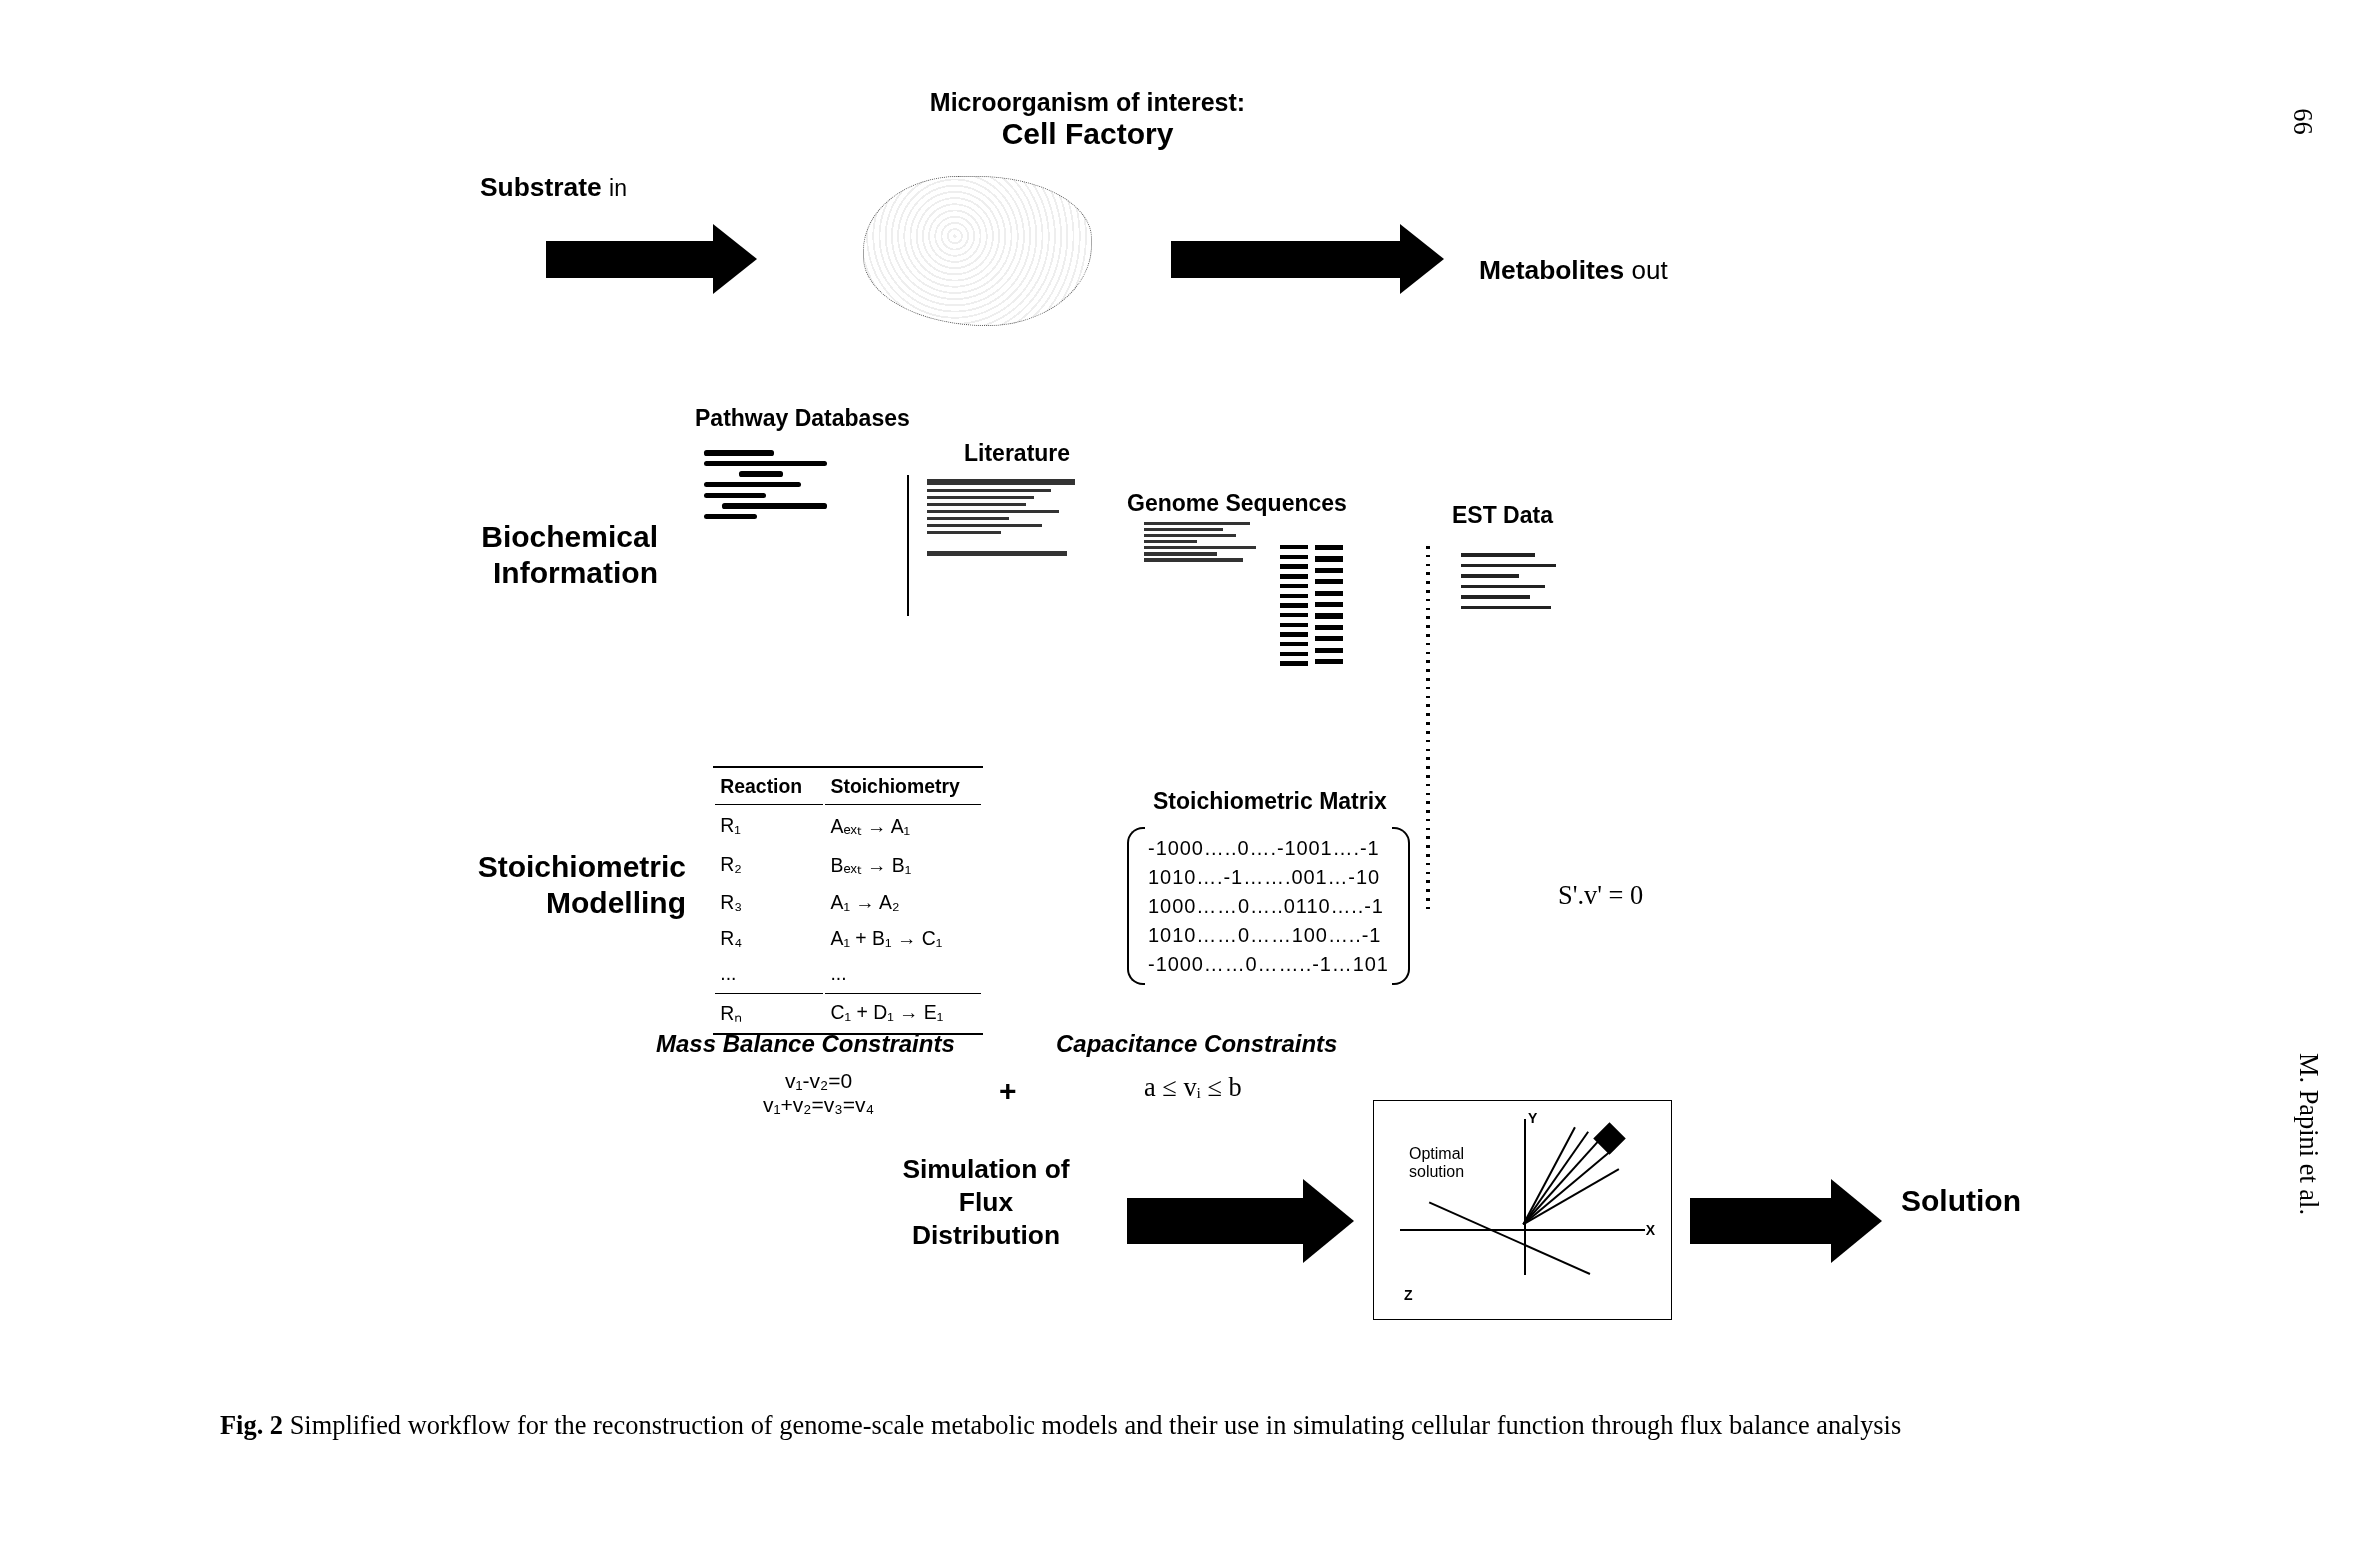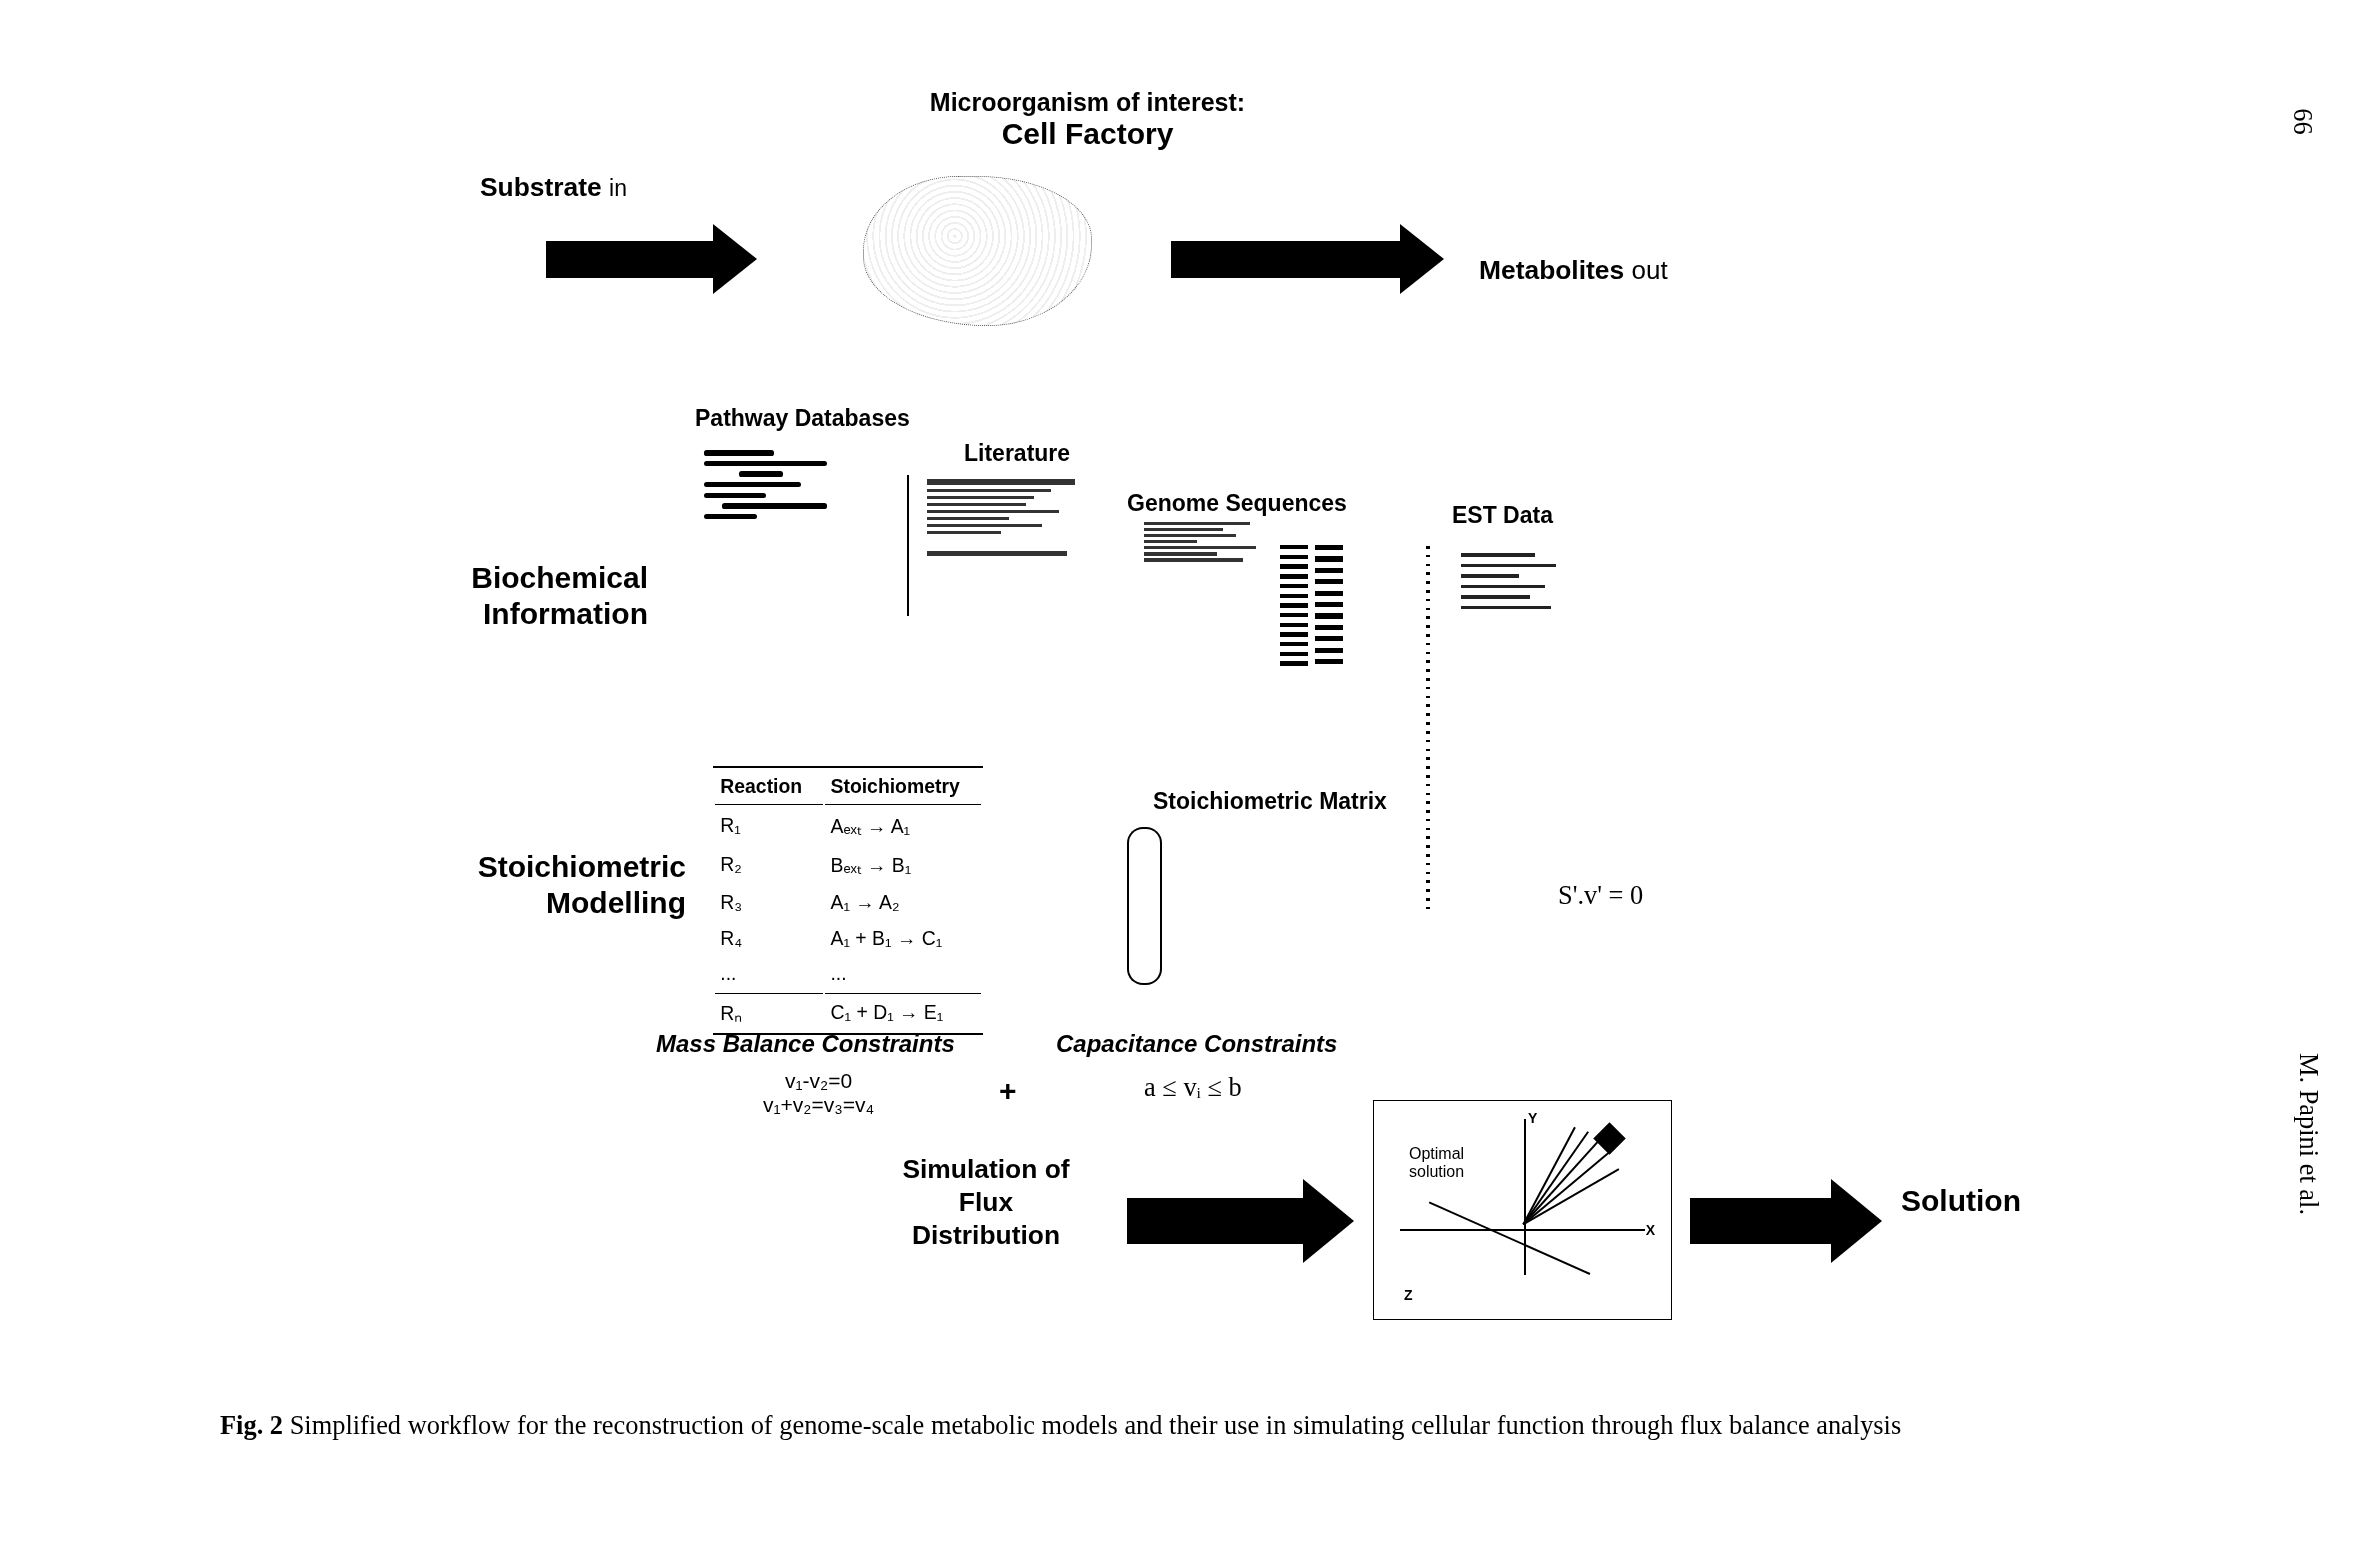--- a/index.html
+++ b/index.html
@@ -197,21 +197,21 @@
 <div class="arrow" style="left:1171px; top:224px;">
   <div class="shaft" style="width:229px;"></div>
     <div class="head"></div>
 </div>
 
 <div class="abs" style="left:1479px; top:255px; font-size:26.4px;">
   <span class="bold">Metabolites</span>
   <span style="font-weight:normal; font-size:26px;">out</span>
 </div>
 
-<div class="abs sec-label" style="left:358px; top:519px; width:290px; white-space:pre-line;margin-top:41px;">Biochemical
+<div class="abs sec-label" style="left:368px; top:519px; width:290px; white-space:pre-line;">Biochemical
 Information</div>
 
 <div class="abs mini-label" style="left:695px; top:405px;">Pathway Databases</div>
 <div class="thumb abs" style="left:704px; top:445px;">
   <div class="bar" style="width:40%;"></div>
   <div class="bar" style="width:70%;"></div>
   <div class="bar" style="width:25%; margin-left:35px;"></div>
   <div class="bar" style="width:55%;"></div>
   <div class="bar" style="width:35%;"></div>
   <div class="bar" style="width:60%; margin-left:17.6px;"></div>
@@ -300,21 +300,25 @@
     <tr class="lastsep">
         <td>Rₙ</td>
         <td>C₁ + D₁ → E₁</td>
       </tr>
   </tbody>
 </table>
 
 <div class="abs mini-label" style="left:1153px; top:788px;">Stoichiometric Matrix</div>
 
 <div class="matrix-wrap" style="left:1127px; top:827px;">
-  <span class="paren"></span><span class="paren right"></span>
+  <span class="paren"></span><span class="rows">-1000…..0….-1001….-1
+1010….-1…….001…-10
+1000……0…..0110…..-1
+1010……0……100…..-1
+-1000……0……..-1…101</span><span class="paren right"></span>
 </div>
 
 <div class="abs eq" style="left:1558px; top:880px;">S'.v' = 0</div>
 
 <div class="abs italic bold" style="left:656px; top:1030px; font-size:24px;">Mass Balance Constraints</div>
 <div class="abs" style="left:748px; top:1069px; font-size:21px; text-align:center; width:141px;">
   <div>v₁-v₂=0</div>
   <div>v₁+v₂=v₃=v₄</div>
 </div>
 

